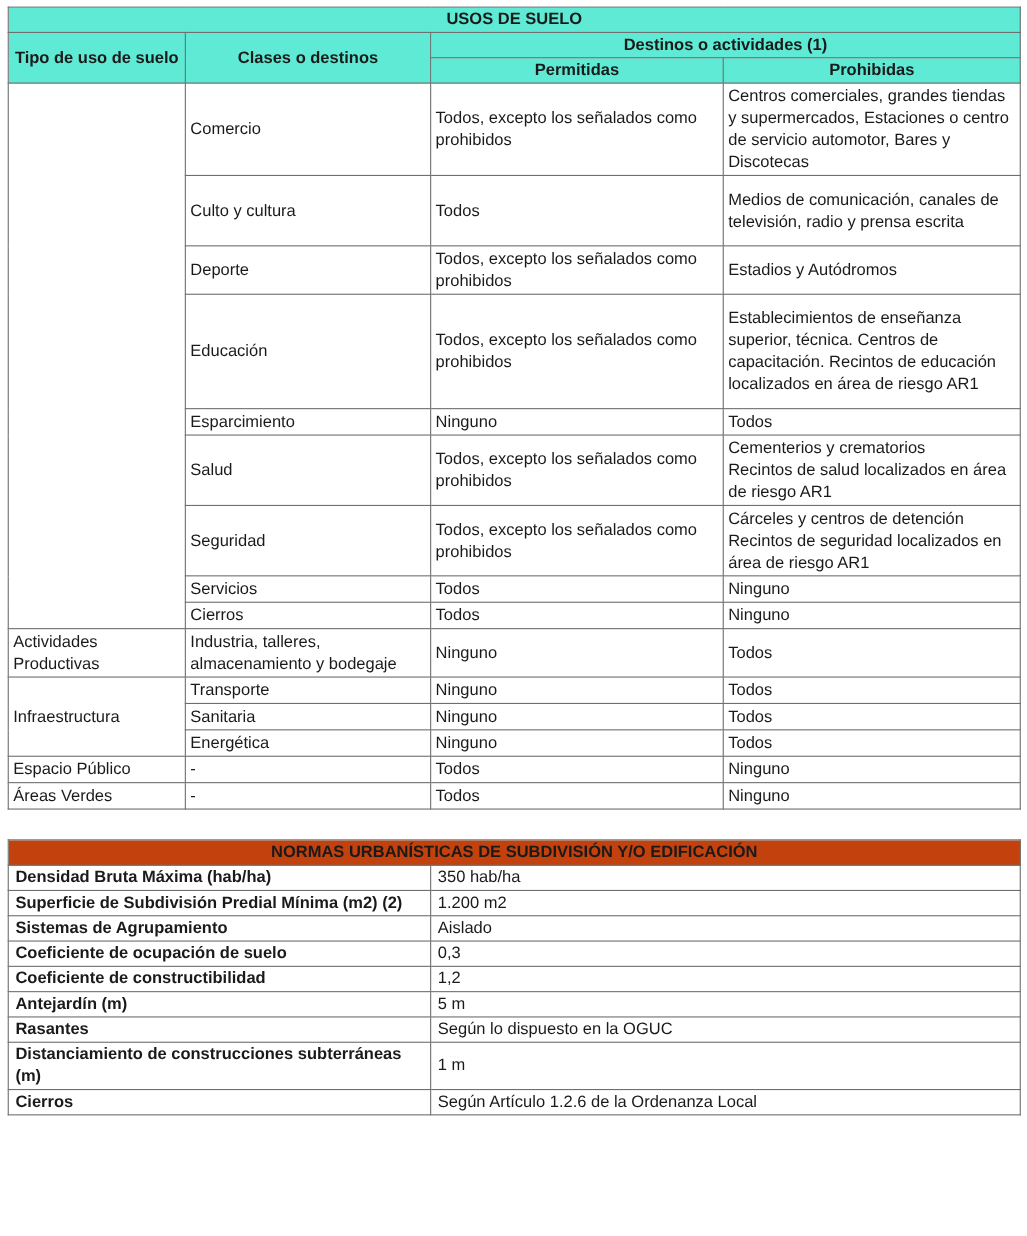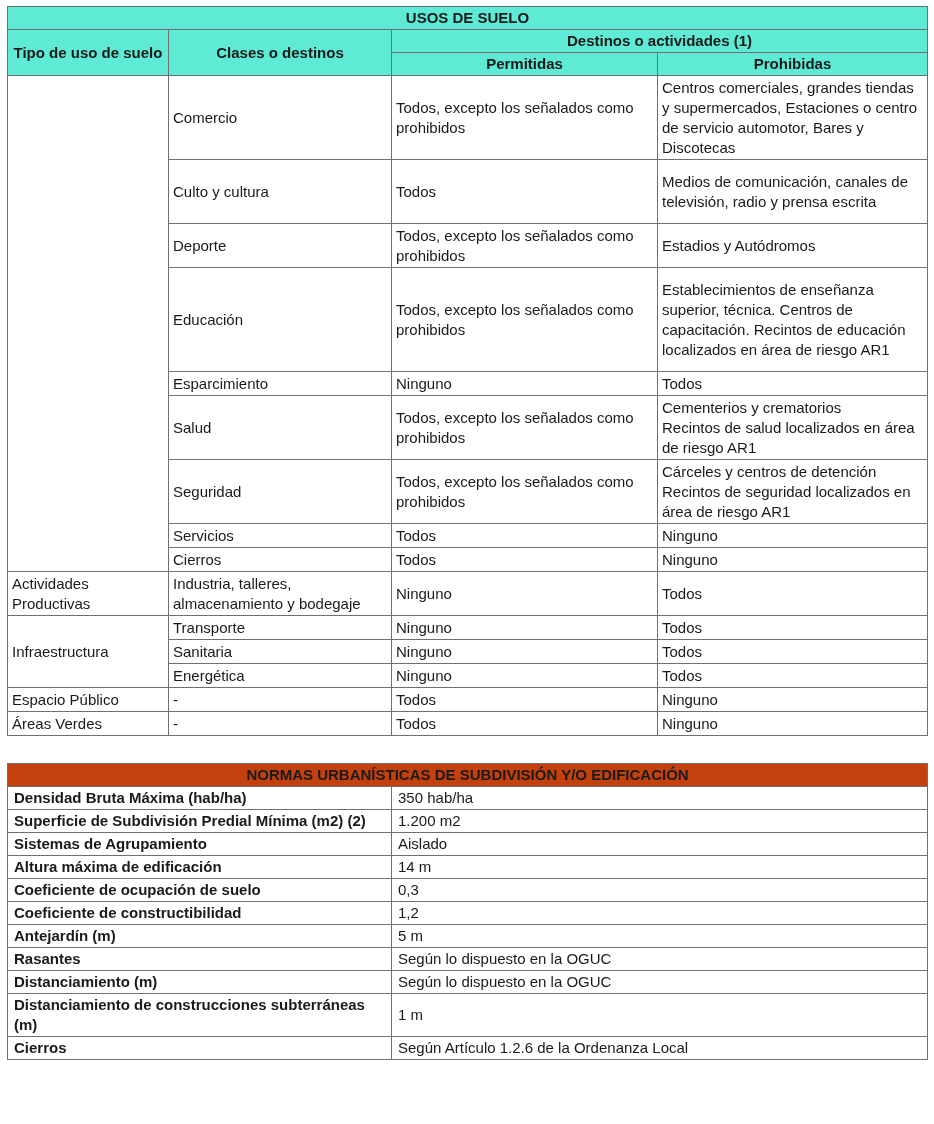--- a/index.html
+++ b/index.html
@@ -151,44 +151,36 @@
     </tr>
     <tr>
       <td class="label">Superficie de Subdivisión Predial Mínima (m2) (2)</td>
       <td>1.200 m2</td>
     </tr>
     <tr>
       <td class="label">Sistemas de Agrupamiento</td>
       <td>Aislado</td>
     </tr>
     <tr>
-      <td class="label">Altura máxima de edificación</td>
-      <td>14 m</td>
-    </tr>
-    <tr>
       <td class="label">Coeficiente de ocupación de suelo</td>
       <td>0,3</td>
     </tr>
     <tr>
       <td class="label">Coeficiente de constructibilidad</td>
       <td>1,2</td>
     </tr>
     <tr>
       <td class="label">Antejardín (m)</td>
       <td>5 m</td>
     </tr>
     <tr>
       <td class="label">Rasantes</td>
       <td>Según lo dispuesto en la OGUC</td>
     </tr>
     <tr>
-      <td class="label">Distanciamiento (m)</td>
-      <td>Según lo dispuesto en la OGUC</td>
-    </tr>
-    <tr>
       <td class="label">Distanciamiento de construcciones subterráneas (m)</td>
       <td>1 m</td>
     </tr>
     <tr>
       <td class="label">Cierros</td>
       <td>Según Artículo 1.2.6 de la Ordenanza Local</td>
     </tr>
   </tbody>
 </table>
 

